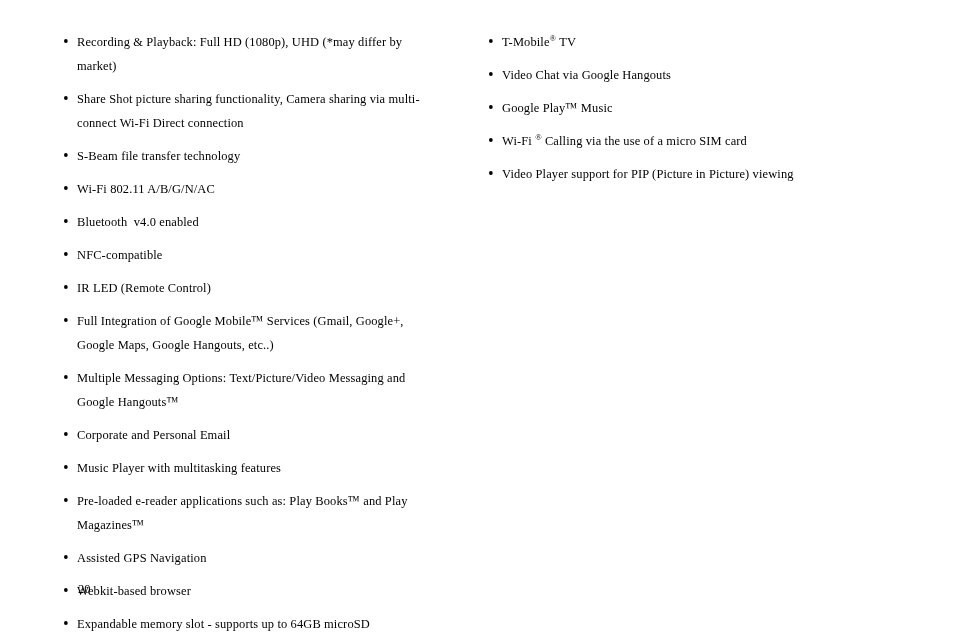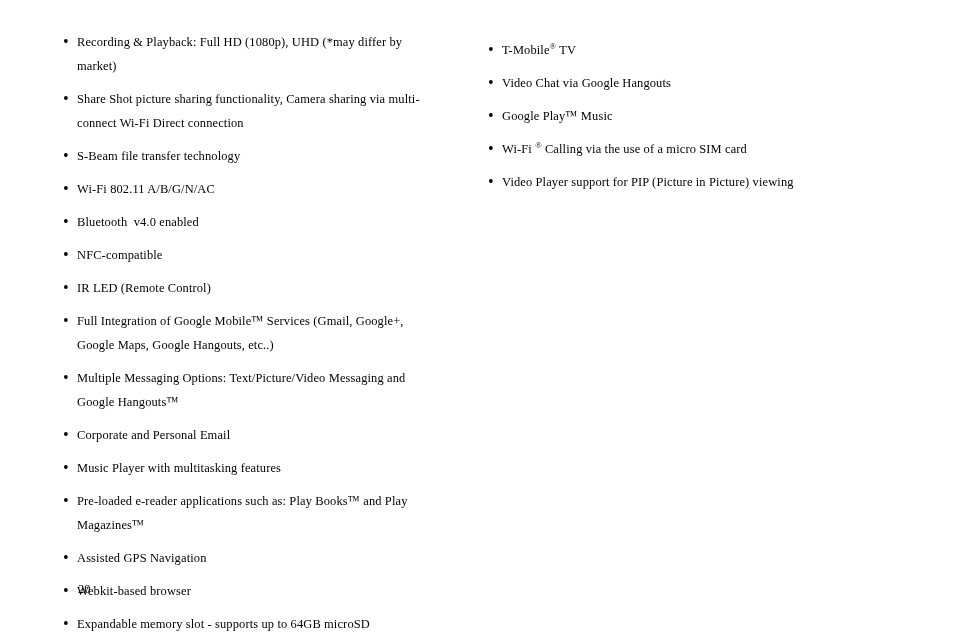--- a/index.html
+++ b/index.html
@@ -39,21 +39,20 @@
   .column-left {
     width: 480px;
     padding-left: 64px;
     padding-right: 16px;
   }
 
   .column-right {
     width: 474px;
     padding-left: 9px;
     padding-right: 31px;
-    margin-top: 8px;
   }
 
   ul.bullet-list {
     list-style: none;
     margin: 0;
     padding: 0;
   }
 
   li.bullet-item {
     position: relative;

